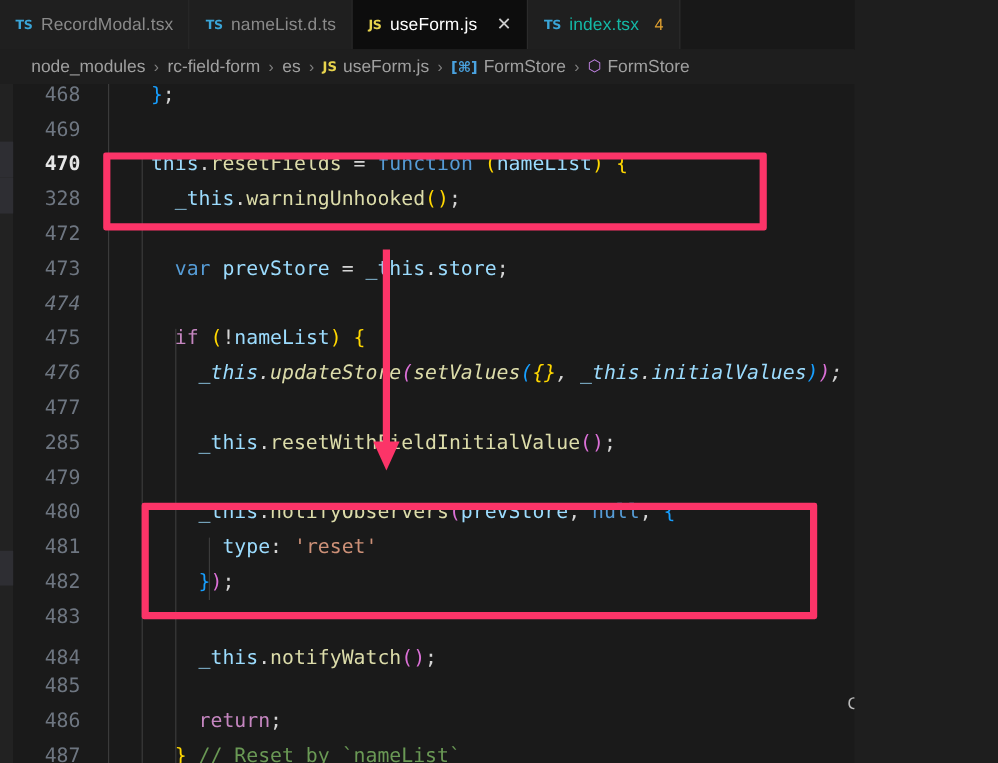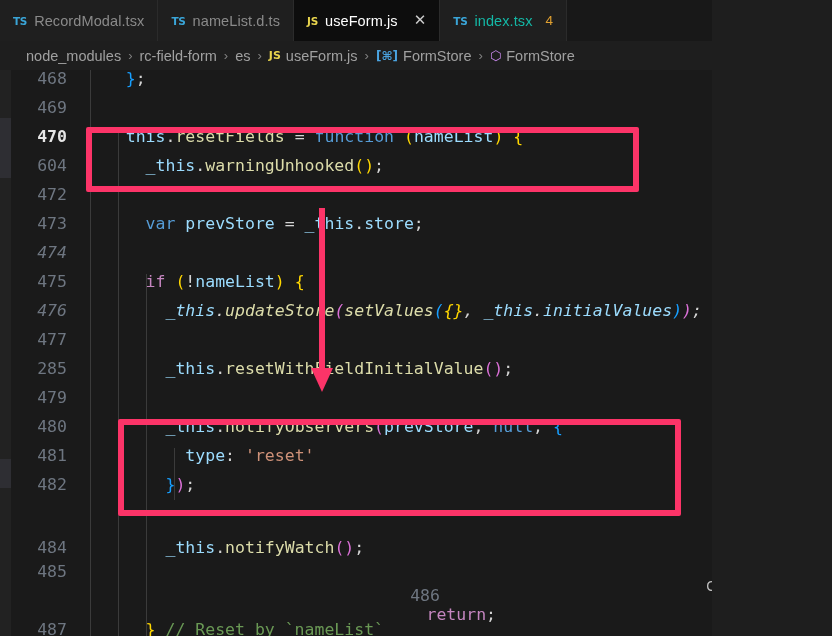--- a/index.html
+++ b/index.html
@@ -205,21 +205,21 @@
         </div>
         <div class="line" style="top: 23px;">
           <div class="lnum">469</div>
           <div class="code"></div>
         </div>
         <div class="line cur" style="top: 52px;">
           <div class="lnum">470</div>
           <div class="code"><span class="t-pun">    </span><span class="t-var">this</span><span class="t-pun">.</span><span class="t-fn">resetFields</span><span class="t-pun"> = </span><span class="t-kw">function</span><span class="t-pun"> </span><span class="t-p1">(</span><span class="t-var">nameList</span><span class="t-p1">)</span><span class="t-pun"> </span><span class="t-p1">{</span></div>
         </div>
         <div class="line" style="top: 81px;">
-          <div class="lnum">604</div>
+          <div class="lnum">328</div>
           <div class="code"><span class="t-pun">      </span><span class="t-var">_this</span><span class="t-pun">.</span><span class="t-fn">warningUnhooked</span><span class="t-p1">()</span><span class="t-pun">;</span></div>
         </div>
         <div class="line" style="top: 110px;">
           <div class="lnum">472</div>
           <div class="code"></div>
         </div>
         <div class="line" style="top: 139px;">
           <div class="lnum">473</div>
           <div class="code"><span class="t-pun">      </span><span class="t-kw">var</span><span class="t-pun"> </span><span class="t-var">prevStore</span><span class="t-pun"> = </span><span class="t-var">_this</span><span class="t-pun">.</span><span class="t-var">store</span><span class="t-pun">;</span></div>
         </div>
@@ -252,29 +252,33 @@
           <div class="code"><span class="t-pun">        </span><span class="t-var">_this</span><span class="t-pun">.</span><span class="t-fn">notifyObservers</span><span class="t-p2">(</span><span class="t-var">prevStore</span><span class="t-pun">, </span><span class="t-kw">null</span><span class="t-pun">, </span><span class="t-p3">{</span></div>
         </div>
         <div class="line" style="top: 371px;">
           <div class="lnum">481</div>
           <div class="code"><span class="t-pun">          </span><span class="t-var">type</span><span class="t-pun">: </span><span class="t-str">'reset'</span></div>
         </div>
         <div class="line" style="top: 400px;">
           <div class="lnum">482</div>
           <div class="code"><span class="t-pun">        </span><span class="t-p3">}</span><span class="t-p2">)</span><span class="t-pun">;</span></div>
         </div>
+        <div class="line" style="top: 429px;">
+          <div class="lnum">483</div>
+          <div class="code"></div>
+        </div>
         <div class="line" style="top: 458px; align-items: flex-end;">
           <div class="lnum">484</div>
           <div class="code"><span class="t-pun">        </span><span class="t-var">_this</span><span class="t-pun">.</span><span class="t-fn">notifyWatch</span><span class="t-p2">()</span><span class="t-pun">;</span></div>
         </div>
         <div class="line" style="top: 487px;">
           <div class="lnum">485</div>
           <div class="code"></div>
         </div>
-        <div class="line" style="top: 516px; flex-direction: column;">
+        <div class="line" style="top: 516px;">
           <div class="lnum">486</div>
           <div class="code"><span class="t-pun">        </span><span class="t-ctl">return</span><span class="t-pun">;</span></div>
         </div>
         <div class="line" style="top: 545px;">
           <div class="lnum">487</div>
           <div class="code"><span class="t-pun">      </span><span class="t-p1">}</span><span class="t-pun"> </span><span class="t-cmt">// Reset by `nameList`</span></div>
         </div>
       </div>
 
     <div class="hlbox" id="box1" style="left: 86px; top: 57px; width: 553px; height: 65px;"></div>

